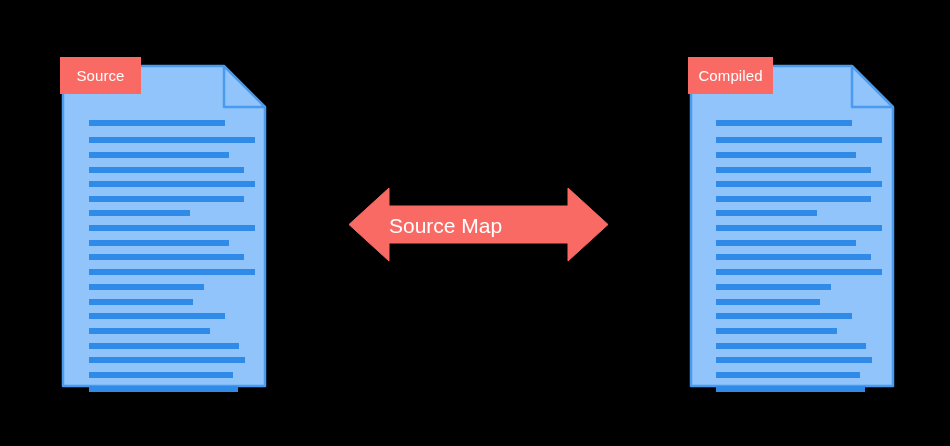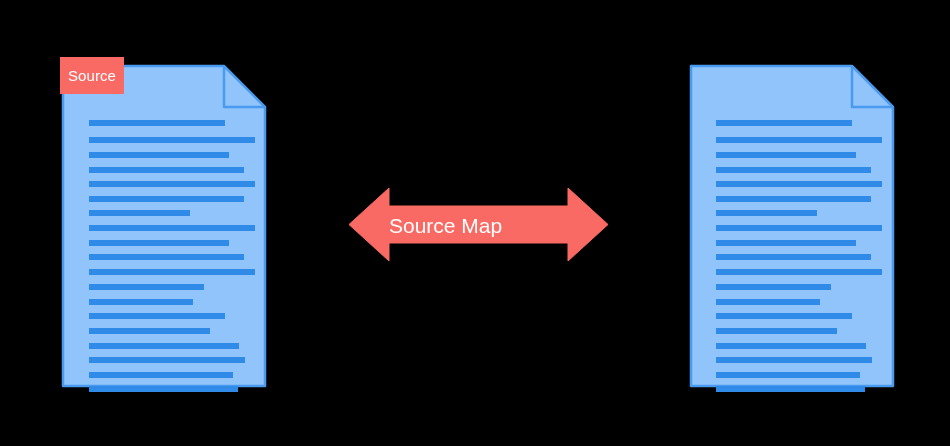--- a/index.html
+++ b/index.html
@@ -113,22 +113,25 @@
              L 389 206
              L 568 206
              L 568 188
              L 608 224.5
              L 568 261
              L 568 243
              L 389 243
              L 389 261 Z" fill="#fa6a64" stroke="#fa6a64" stroke-width="1" stroke-linejoin="round"></path>
   </svg>
 
-  <div class="doc-label" style="left:60px; top:57px; width:64px; height:37px; background:#fa6a64;">
+  <div class="doc-label" style="left:60px; top:57px; width:81px; height:37px; background:#fa6a64;">
     <span>Source</span>
   </div>
 
+  <div class="doc-label" style="left:688px; top:57px; width:85px; height:37px; background:#fa6a64;">
+    <span>Compiled</span>
+  </div>
 
   <div class="arrow-label" style="left:389px; top:215px; width:179px;">
     <span>Source Map</span>
   </div>
 
 </div>
 
 </body></html>

